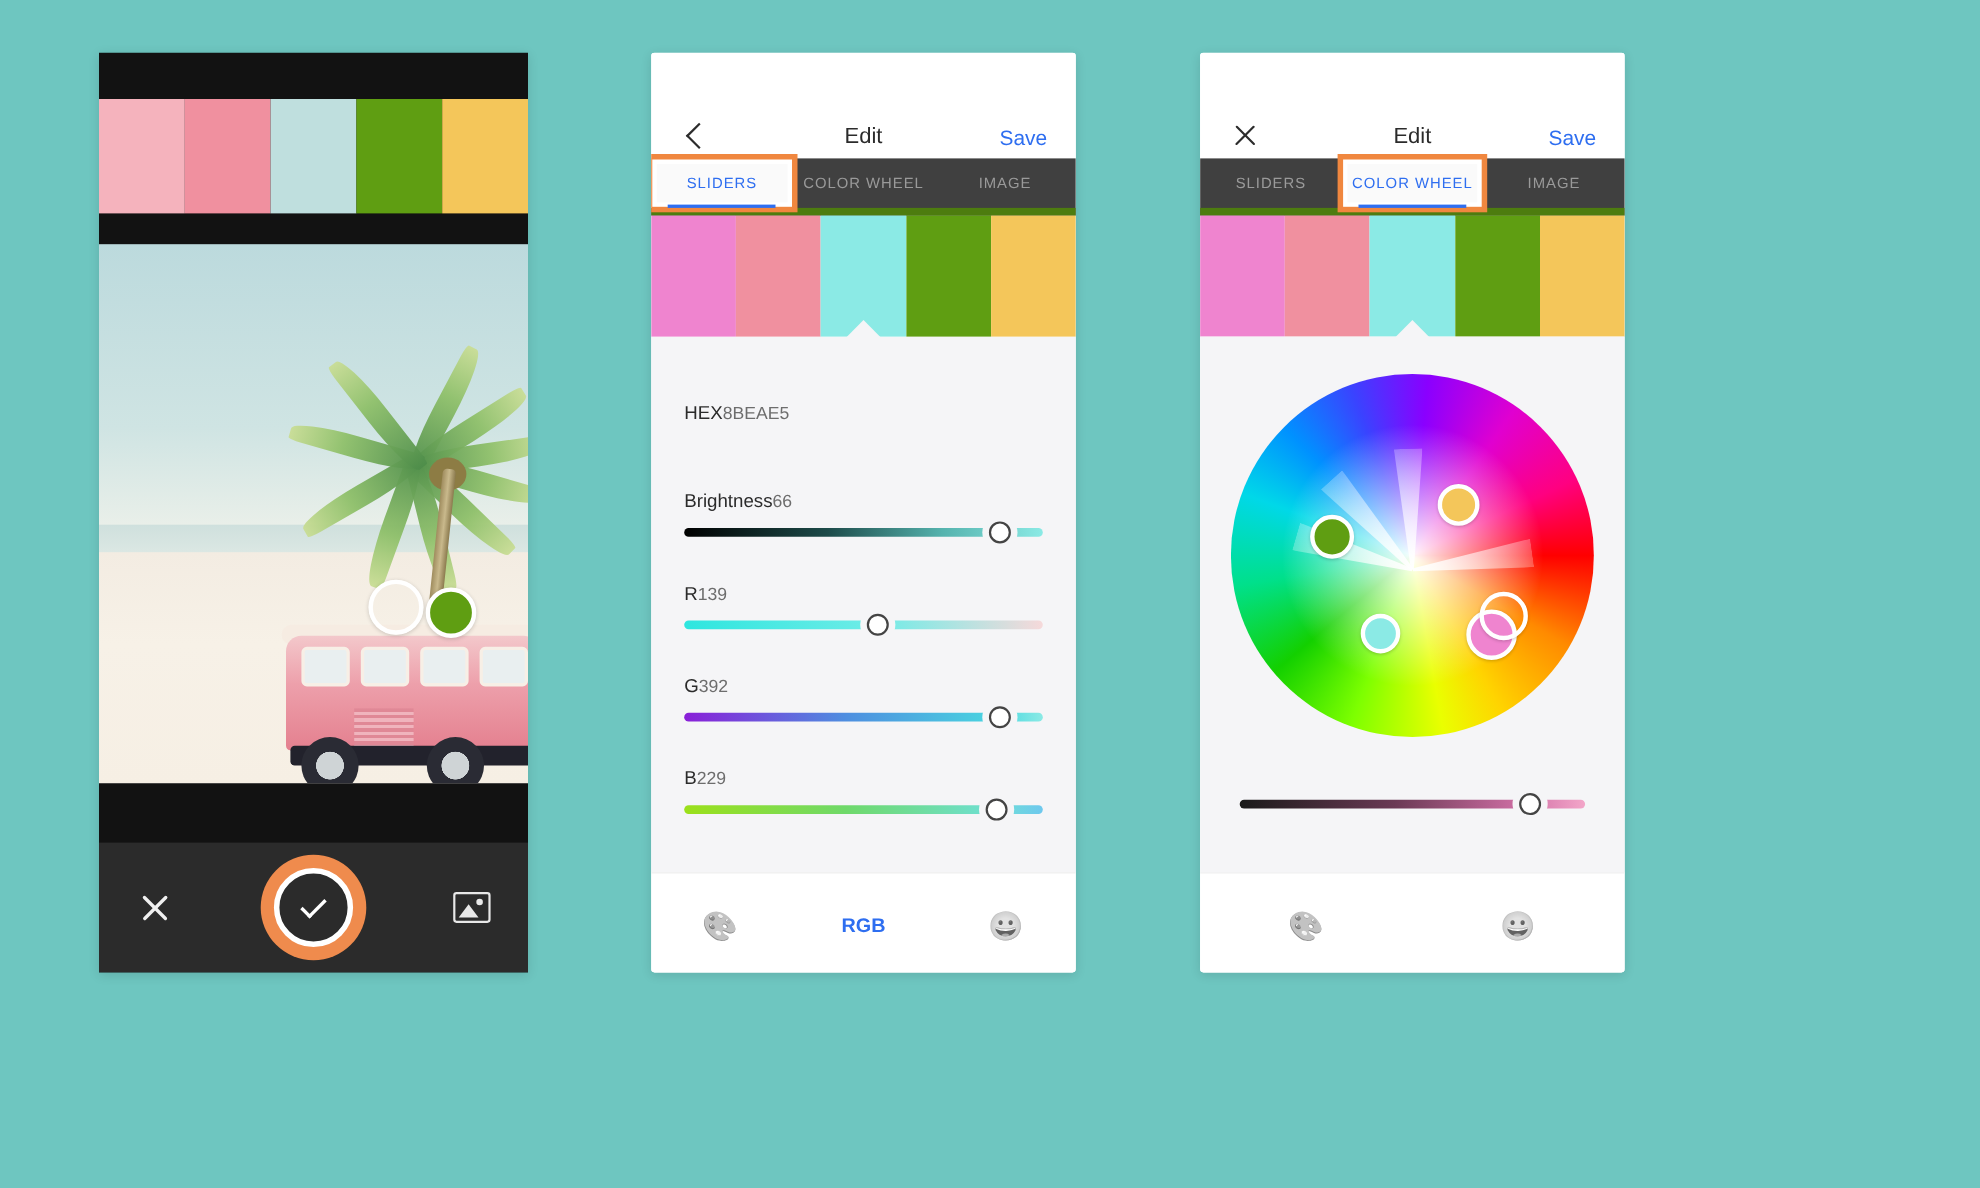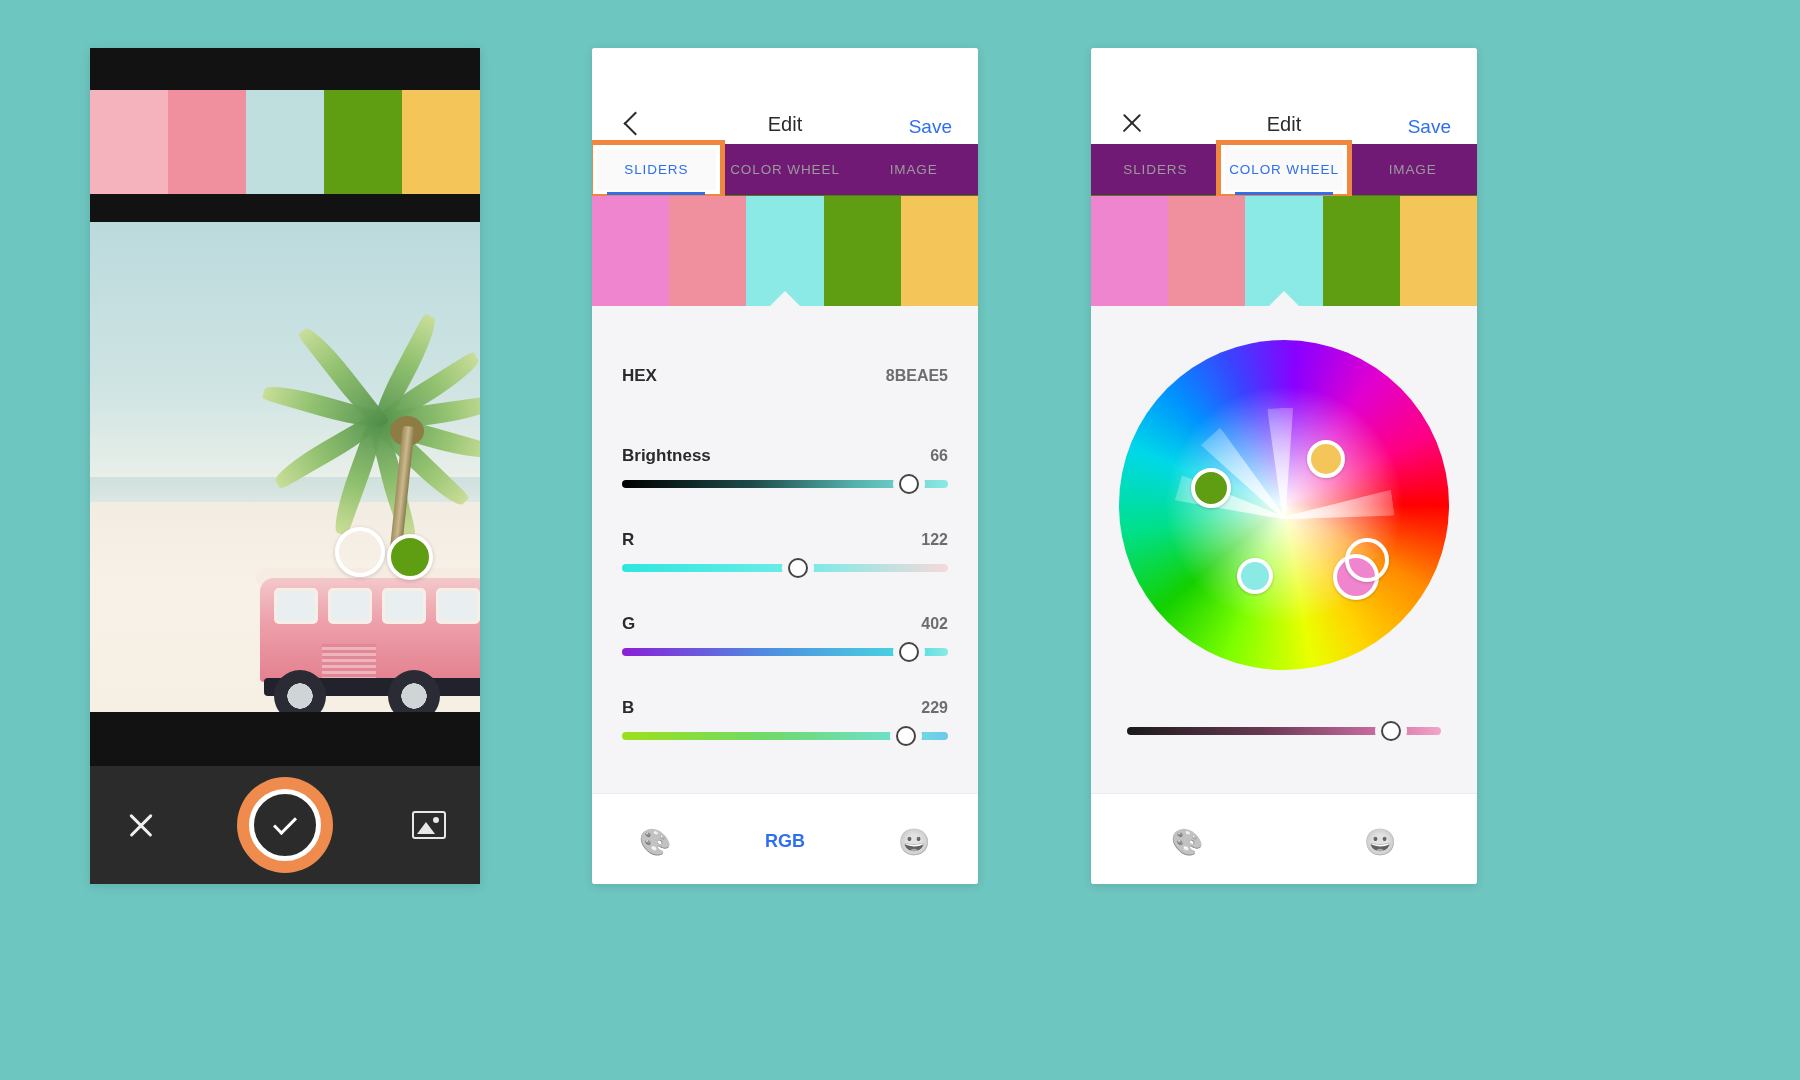--- a/index.html
+++ b/index.html
@@ -161,22 +161,22 @@
   .nav-close::before{transform:rotate(45deg);} .nav-close::after{transform:rotate(-45deg);}
   .editor-title {
     position:absolute; left:0; right:0; bottom:8px; text-align:center;
     font-size:20px; color:#2b2b2b;
   }
   .save-link {
     margin-left:auto; font-size:19px; color:#2e6ef0; cursor:pointer;
   }
 
   .tabbar {
-    position:relative; display:flex; height:52px; background:#701a75;
-    border-bottom:1px solid #4d7c0f;
+    position:relative; display:flex; height:52px; background:#404040;
+    border-bottom:7px solid #4d7c0f;
   }
   .tab {
     flex:1 1 0; display:flex; align-items:center; justify-content:center;
     font-size:13.5px; letter-spacing:.9px; color:#9a9a9a; cursor:pointer;
     position:relative;
   }
   .tab.active { color:#2e6ef0; }
   .tab.active::after{
     content:""; position:absolute; left:12%; right:12%; bottom:0; height:3px;
     background:#2e6ef0;
@@ -192,22 +192,22 @@
   .edit-swatches .sel-notch{
     position:absolute; left:50%; bottom:-1px; transform:translateX(-50%);
     width:0; height:0; border-left:16px solid transparent;
     border-right:16px solid transparent; border-bottom:16px solid #f5f5f7;
   }
 
   .sliders-pane {
     background:#f5f5f7; height:487px; padding: 60px 30px 0 30px;
   }
   .row-label {
-    display:flex; justify-content:space-between; align-items:baseline;
-    font-size:17px; color:#2b2b2b; margin-bottom:14px;font-weight:bold;
+    display:flex; justify-content:flex-start; align-items:baseline;
+    font-size:17px; color:#2b2b2b; margin-bottom:14px;
   }
   .row-label .val { color:#6d6d6d; font-size:16px; }
   .hex-row { margin-bottom:60px; }
   .track {
     position:relative; height:8px; border-radius:6px; margin-bottom:42px;
   }
   .knob {
     position:absolute; top:50%; width:20px; height:20px; border-radius:50%;
     background:#fff; border:2.2px solid #444; transform:translate(-50%,-50%);
     box-shadow:0 0 0 6px #f5f5f7;
@@ -349,28 +349,28 @@
         </div>
         <div class="row-label">
           <span>Brightness</span>
           <span class="val">66</span>
         </div>
         <div class="track" style="background: linear-gradient(90deg, rgb(0, 0, 0) 0%, rgb(29, 75, 74) 40%, rgb(85, 179, 174) 72%, rgb(139, 234, 229) 100%);">
           <div class="knob" style="left: 88%;"></div>
         </div>
         <div class="row-label">
           <span>R</span>
-          <span class="val">122</span>
+          <span class="val">139</span>
         </div>
         <div class="track" style="background: linear-gradient(90deg, rgb(46, 230, 223) 0%, rgb(111, 236, 231) 54%, rgb(246, 217, 218) 100%);">
           <div class="knob" style="left: 54%;"></div>
         </div>
         <div class="row-label">
           <span>G</span>
-          <span class="val">402</span>
+          <span class="val">392</span>
         </div>
         <div class="track" style="background: linear-gradient(90deg, rgb(138, 31, 216) 0%, rgb(78, 142, 224) 45%, rgb(73, 216, 224) 88%, rgb(139, 234, 229) 100%);">
           <div class="knob" style="left: 88%;"></div>
         </div>
         <div class="row-label">
           <span>B</span>
           <span class="val">229</span>
         </div>
         <div class="track" style="background: linear-gradient(90deg, rgb(156, 224, 26) 0%, rgb(111, 217, 106) 45%, rgb(111, 224, 214) 87%, rgb(110, 200, 238) 100%);">
           <div class="knob" style="left: 87%;"></div>

